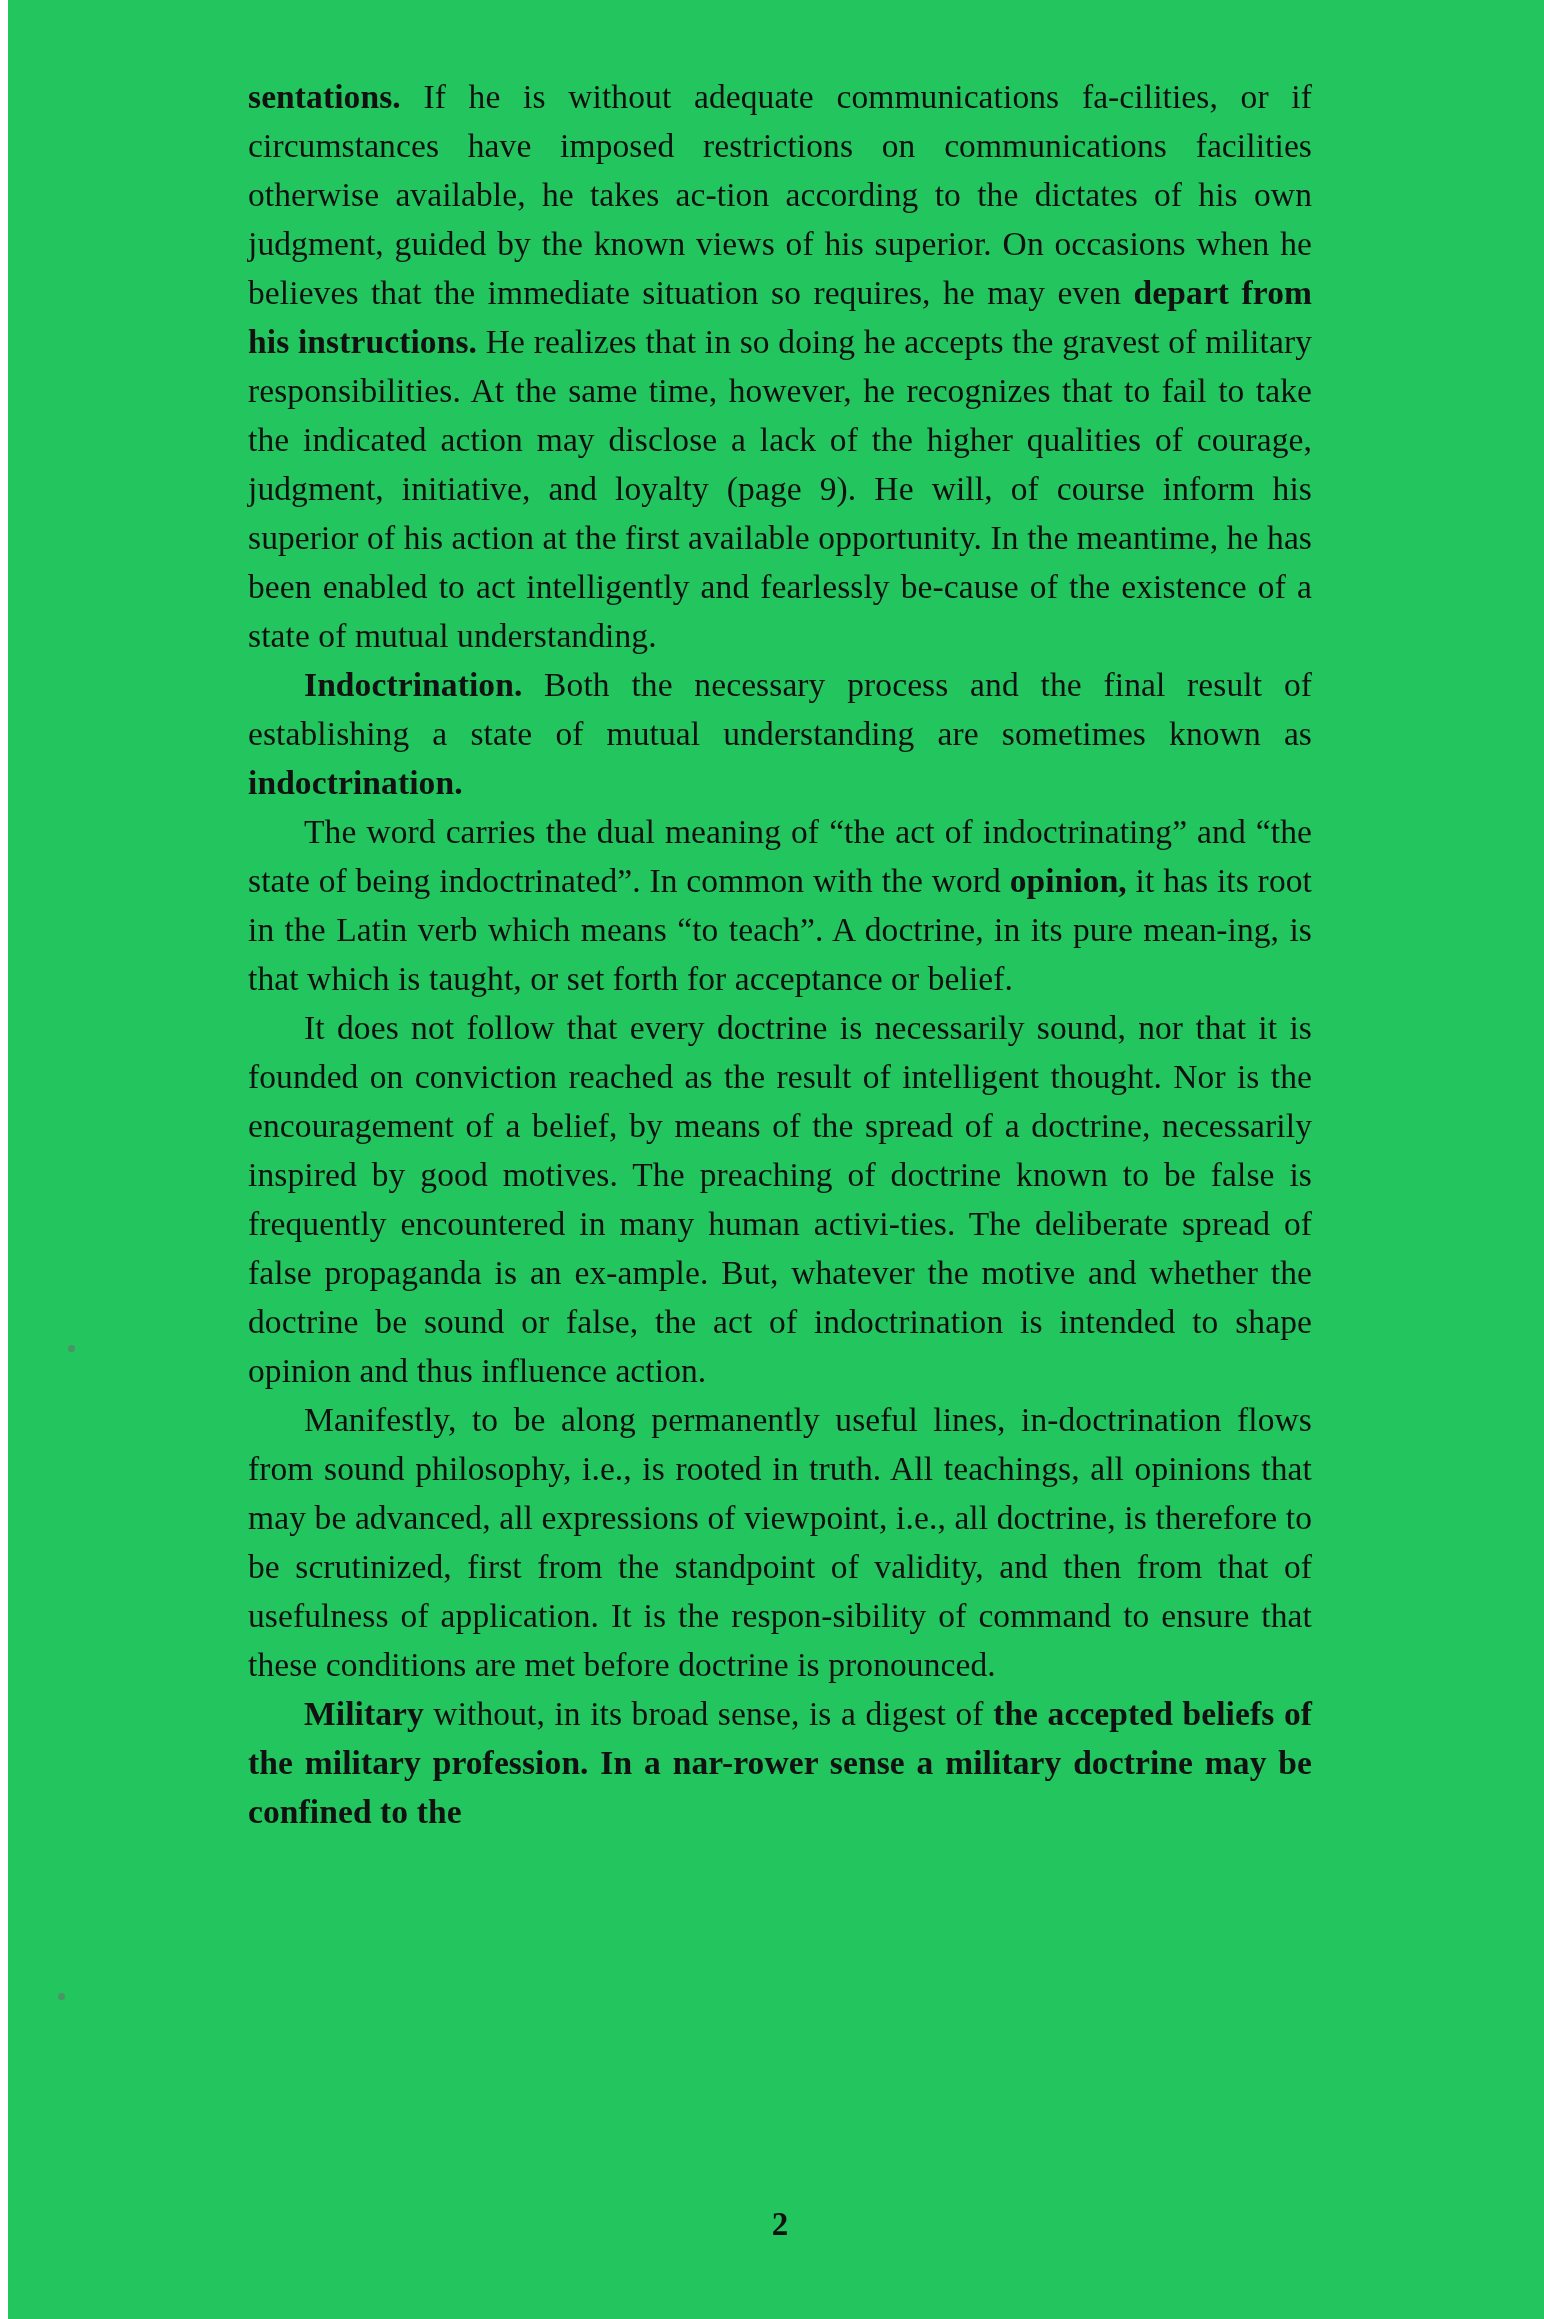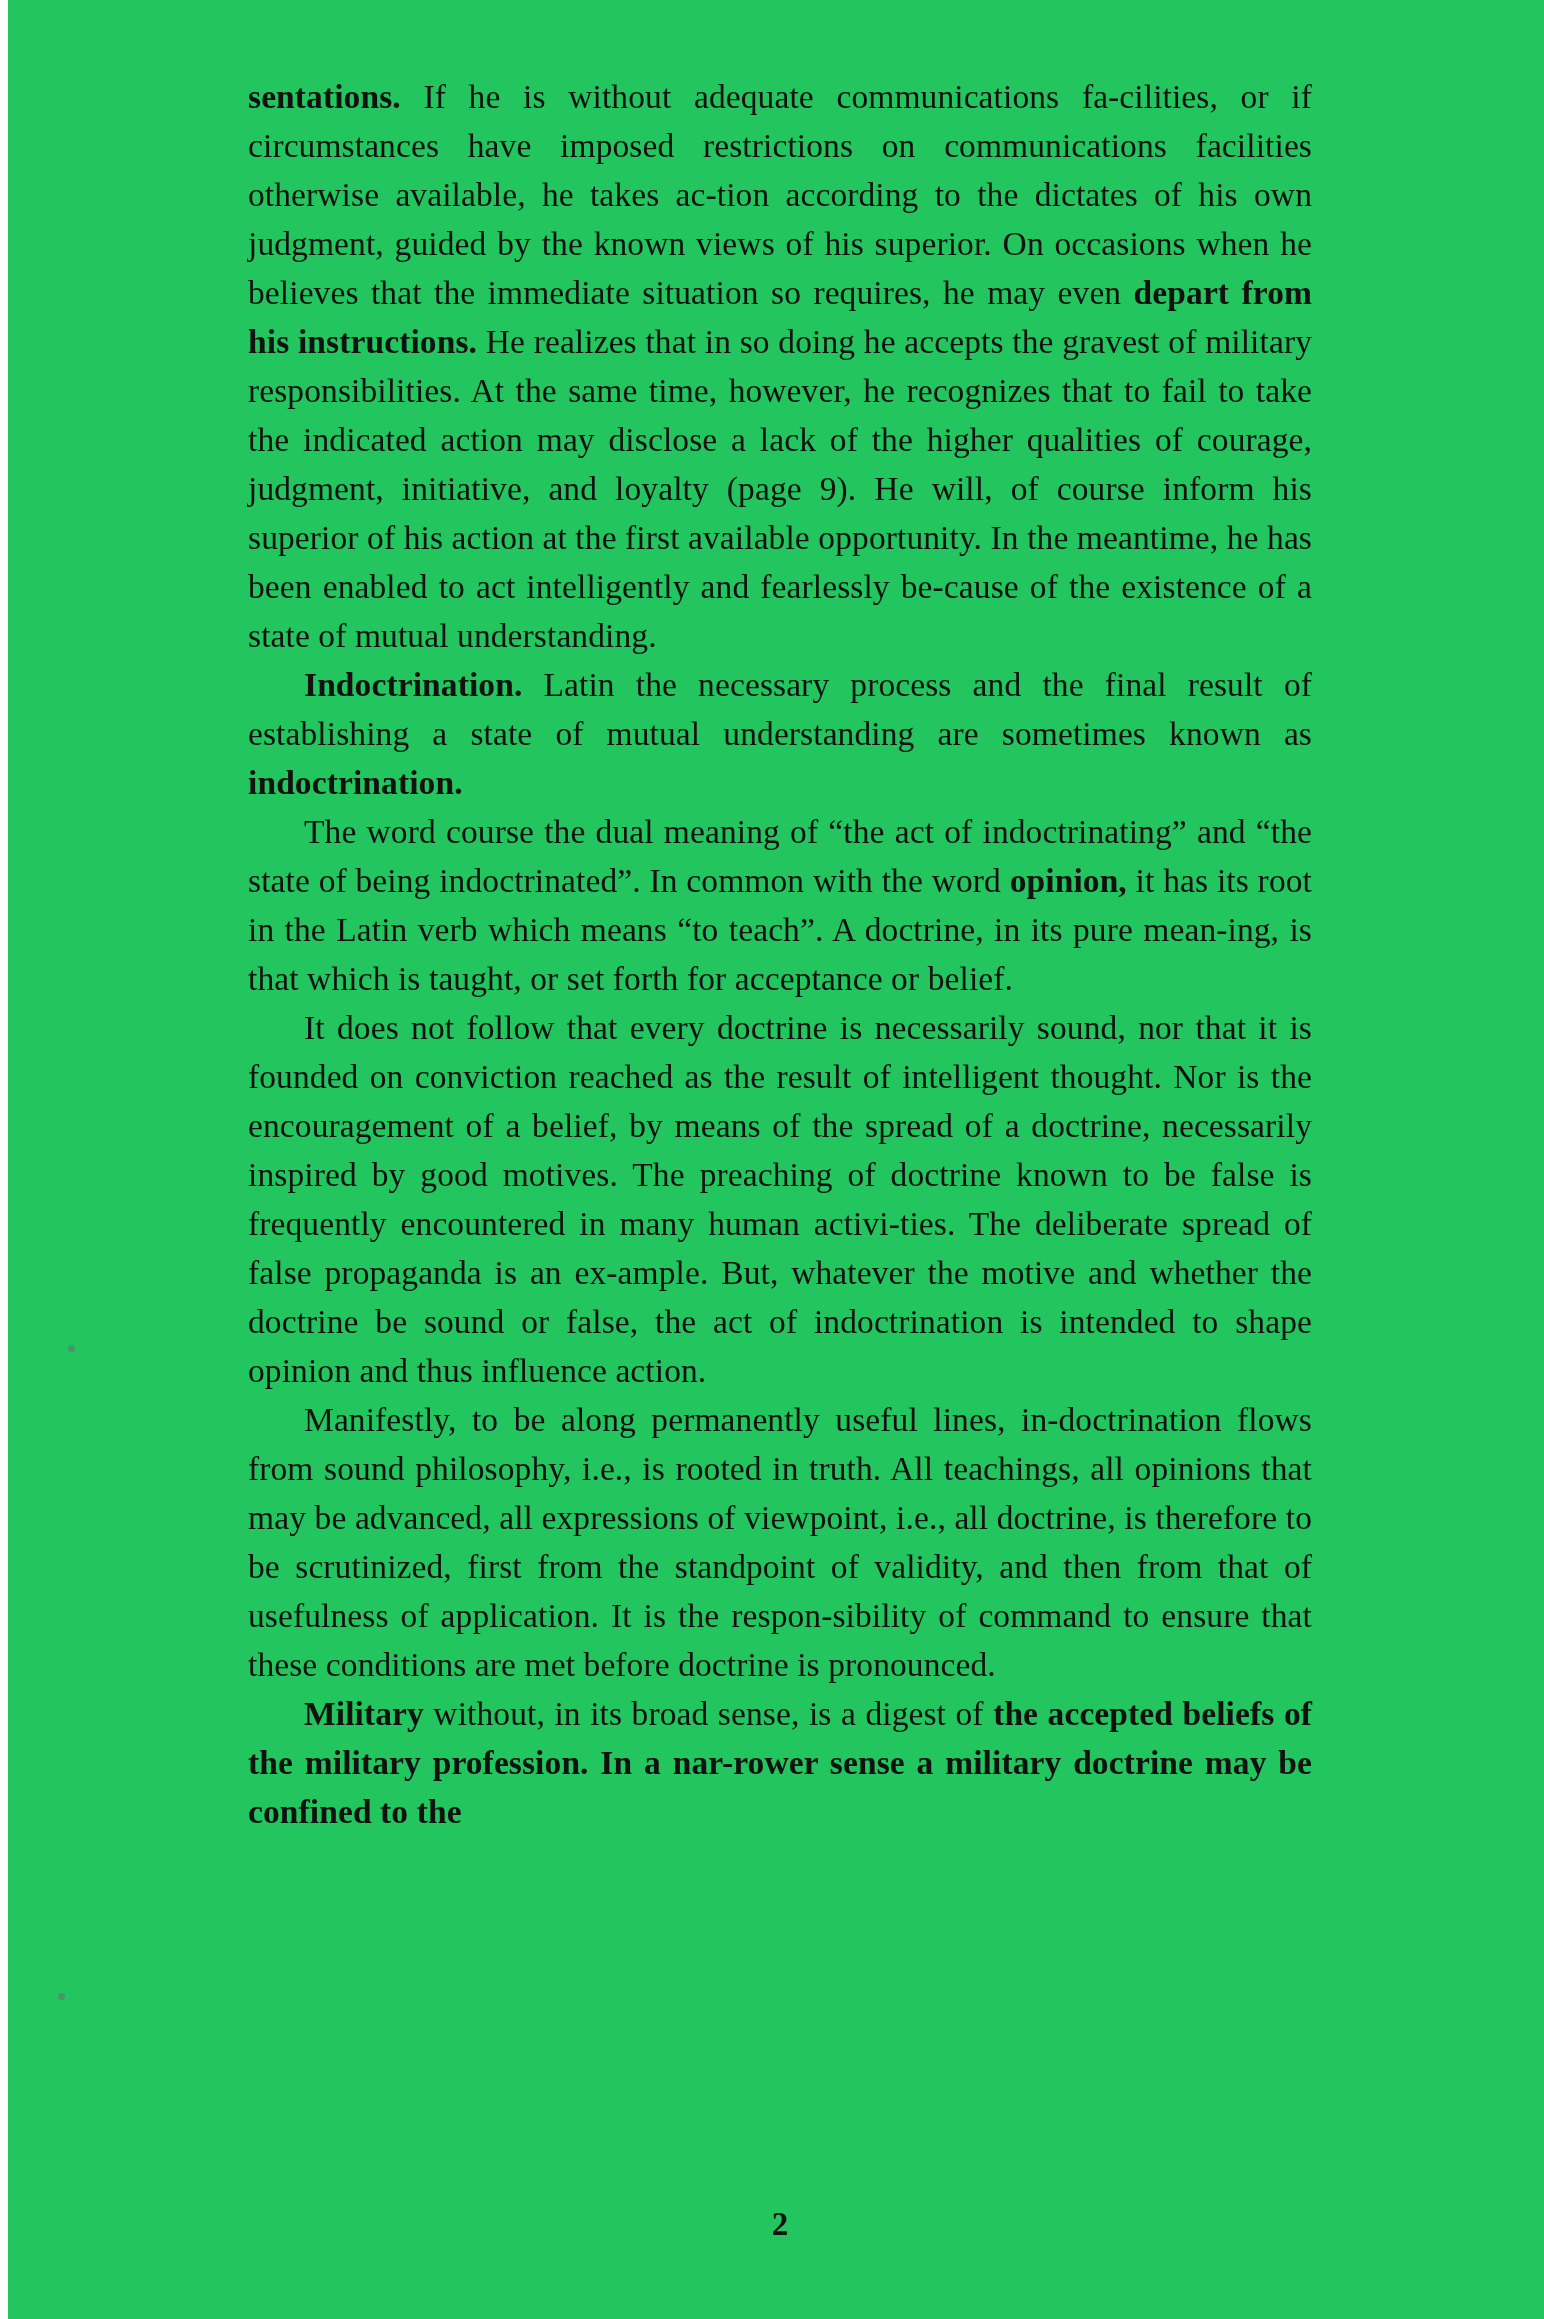--- a/index.html
+++ b/index.html
@@ -71,22 +71,22 @@
 </head>
 <body>
 
 <div class="page">
 
   <div class="speck" style="left:60px; top:1345px; width:7px; height:7px;"></div>
   <div class="speck" style="left:50px; top:1993px; width:7px; height:7px;"></div>
 
   <div class="text-column" id="body-column">
       <p class="para"><span class="bold">sentations.</span><span> If he is without adequate communications fa-cilities, or if circumstances have imposed restrictions on communications facilities otherwise available, he takes ac-tion according to the dictates of his own judgment, guided by the known views of his superior. On occasions when he believes that the immediate situation so requires, he may even </span><span class="bold">depart from his instructions.</span><span> He realizes that in so doing he accepts the gravest of military responsibilities. At the same time, however, he recognizes that to fail to take the indicated action may disclose a lack of the higher qualities of courage, judgment, initiative, and loyalty (page 9). He will, of course inform his superior of his action at the first available opportunity. In the meantime, he has been enabled to act intelligently and fearlessly be-cause of the existence of a state of mutual understanding.</span></p>
-      <p class="para indent"><span class="bold">Indoctrination.</span><span>  Latin the necessary process and the final result of establishing a state of mutual understanding are sometimes known as </span><span class="bold">indoctrination.</span></p>
-      <p class="para indent"><span>The word course the dual meaning of “the act of indoctrinating” and “the state of being indoctrinated”. In common with the word </span><span class="bold">opinion,</span><span> it has its root in the Latin verb which means “to teach”. A doctrine, in its pure mean-ing, is that which is taught, or set forth for acceptance or belief.</span></p>
+      <p class="para indent"><span class="bold">Indoctrination.</span><span>  Both the necessary process and the final result of establishing a state of mutual understanding are sometimes known as </span><span class="bold">indoctrination.</span></p>
+      <p class="para indent"><span>The word carries the dual meaning of “the act of indoctrinating” and “the state of being indoctrinated”. In common with the word </span><span class="bold">opinion,</span><span> it has its root in the Latin verb which means “to teach”. A doctrine, in its pure mean-ing, is that which is taught, or set forth for acceptance or belief.</span></p>
       <p class="para indent"><span>It does not follow that every doctrine is necessarily sound, nor that it is founded on conviction reached as the result of intelligent thought. Nor is the encouragement of a belief, by means of the spread of a doctrine, necessarily inspired by good motives. The preaching of doctrine known to be false is frequently encountered in many human activi-ties.  The deliberate spread of false propaganda is an ex-ample. But, whatever the motive and whether the doctrine be sound or false, the act of indoctrination is intended to shape opinion and thus influence action.</span></p>
       <p class="para indent"><span>Manifestly, to be along permanently useful lines, in-doctrination flows from sound philosophy, i.e., is rooted in truth. All teachings, all opinions that may be advanced, all expressions of viewpoint, i.e., all doctrine, is therefore to be scrutinized, first from the standpoint of validity, and then from that of usefulness of application. It is the respon-sibility of command to ensure that these conditions are met before doctrine is pronounced.</span></p>
       <p class="para indent"><span class="bold">Military</span><span> without, in its broad sense, is a digest of </span><span class="bold">the accepted beliefs of the military profession.  In a nar-rower sense a military doctrine may be confined to the</span></p>
     </div>
 
   <div class="folio">2</div>
 
 </div>
 
 </body></html>

